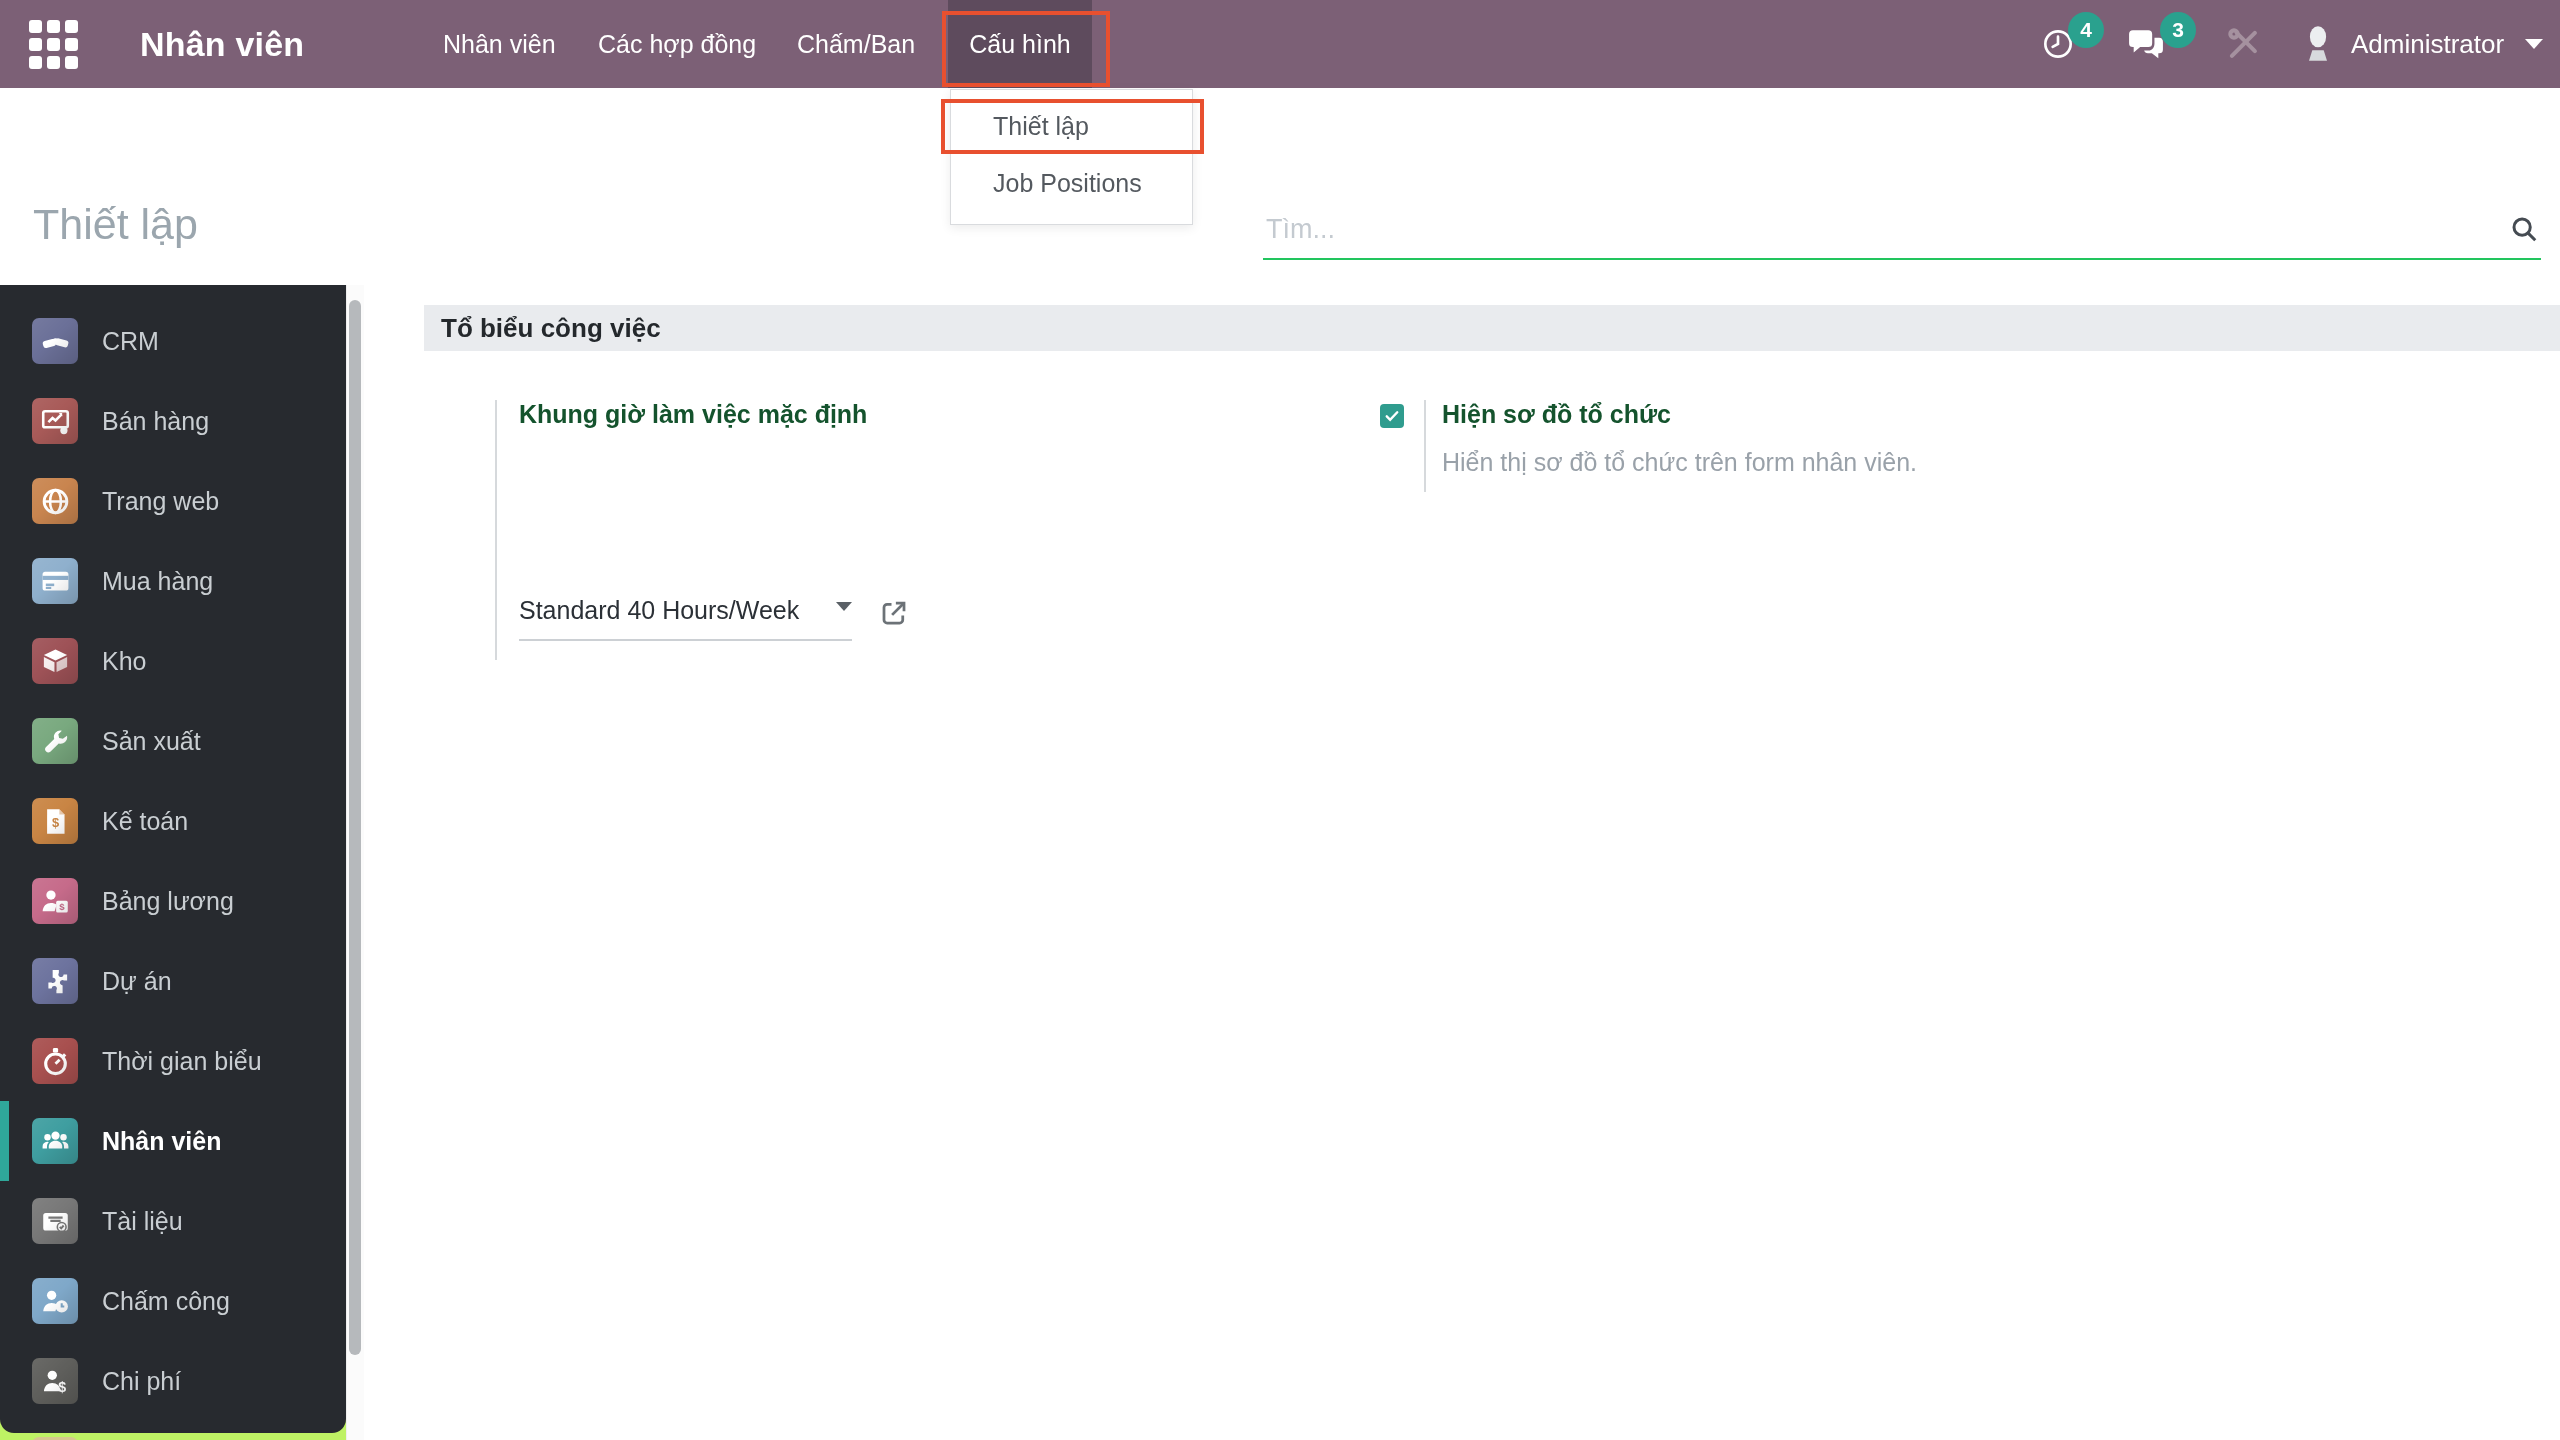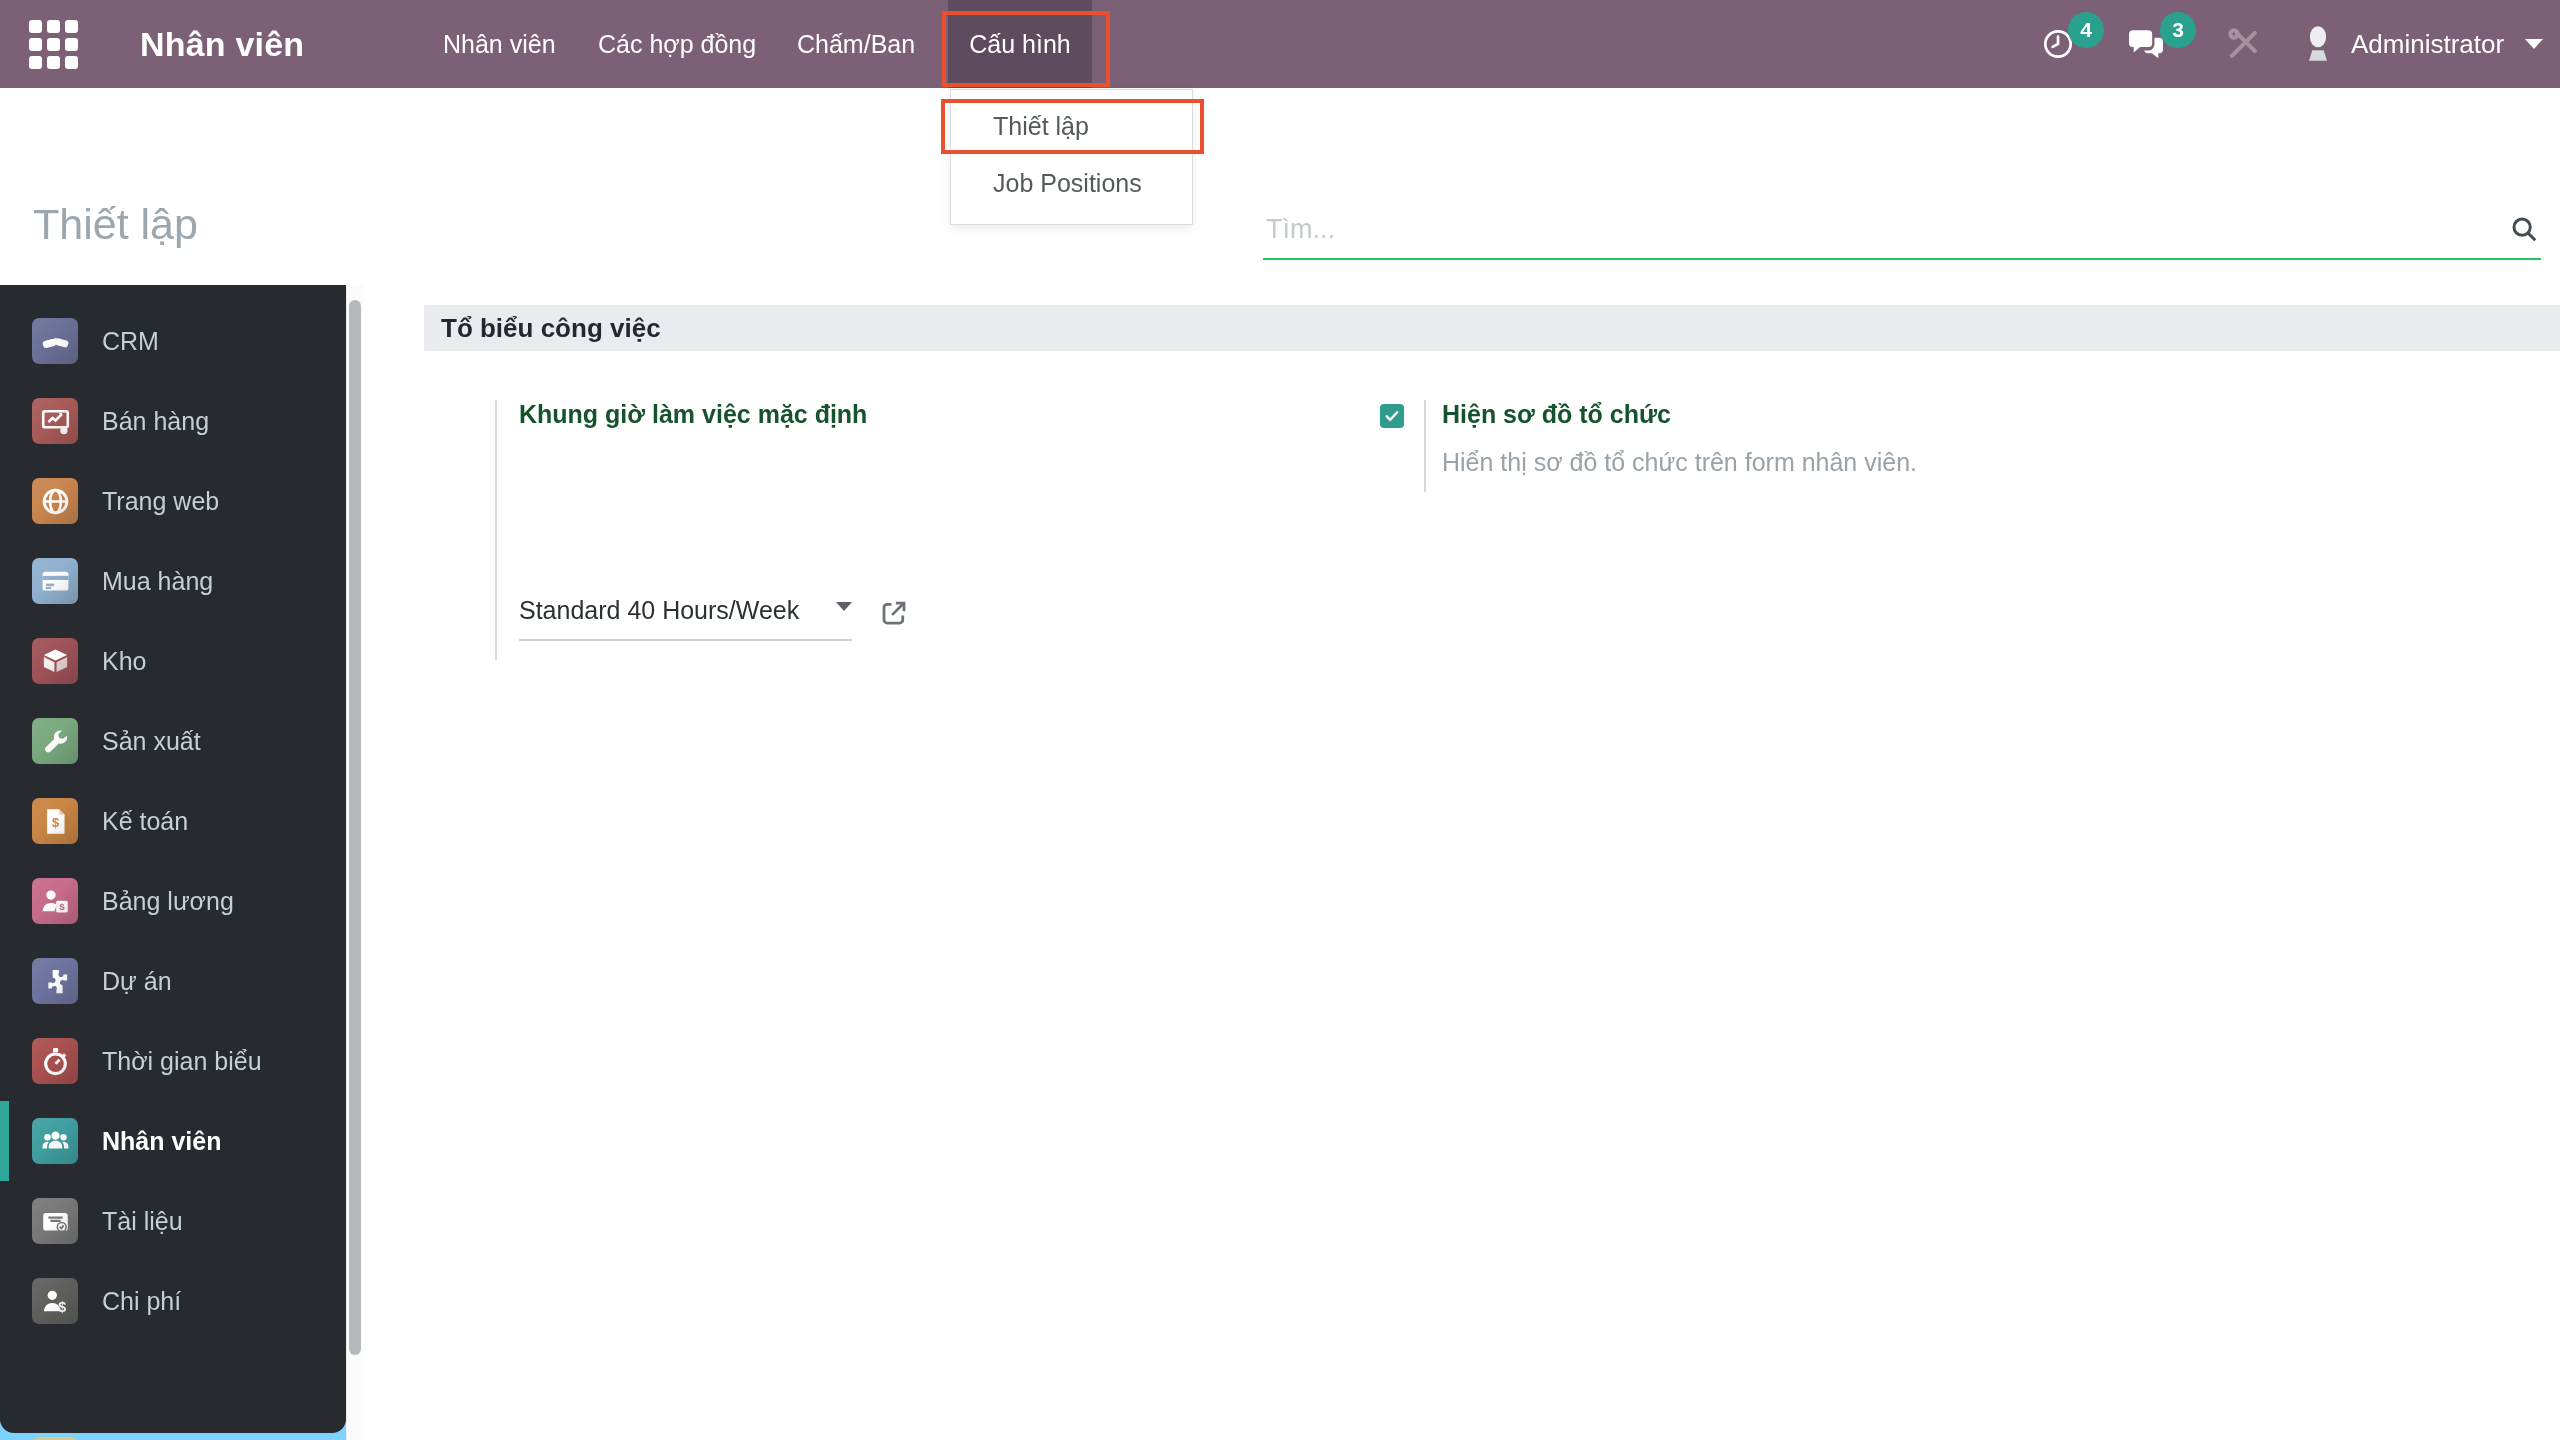--- a/index.html
+++ b/index.html
@@ -48,21 +48,21 @@
   .search-icon{position:absolute;right:2px;top:8px;}
   
   .dropdown{position:absolute;left:950px;top:89px;width:241px;background:#fff;border:1px solid #d9dbde;
     box-shadow:0 3px 10px rgba(0,0,0,.08);z-index:30;padding:8px 0 12px 0;}
   .dropdown-item{font-size:25px;color:#54595f;padding:14px 0 14px 42px;cursor:pointer;white-space:nowrap;}
   
   .annotation{position:absolute;border:4px solid #e8502f;box-sizing:border-box;z-index:60;pointer-events:none;}
   .anno-1{left:942px;top:11px;width:168px;height:76px;}
   .anno-2{left:941px;top:99px;width:263px;height:55px;}
   
-  .sidebar-wrap{position:absolute;left:0;top:285px;width:346px;bottom:0;background:#7dd3fc;}
+  .sidebar-wrap{position:absolute;left:0;top:285px;width:346px;bottom:0;background:#bef264;}
   .sidebar-panel{position:absolute;left:0;top:0;width:346px;height:1148px;background:#272a2f;
     border-radius:0 0 14px 14px;overflow:hidden;}
   .sidebar-list{position:absolute;left:0;top:16px;width:346px;}
   .side-item{position:relative;height:80px;display:flex;align-items:center;padding-left:32px;cursor:pointer;}
   .side-item .app-icon{width:46px;height:46px;border-radius:7px;position:relative;flex:0 0 46px;
     display:flex;align-items:center;justify-content:center;}
   .side-item .app-icon::after{content:"";position:absolute;inset:0;border-radius:7px;
     background:linear-gradient(135deg,rgba(255,255,255,.07) 0%,rgba(255,255,255,0) 45%,rgba(0,0,0,.16) 100%);}
   .side-label{margin-left:24px;font-size:25px;color:#c9ced2;white-space:nowrap;}
   .side-item.active .side-label{color:#ffffff;font-weight:bold;}
@@ -311,20 +311,31 @@
               <rect x="2.5" y="5.5" width="19" height="13.5" rx="2"></rect>
               <path d="M6.5 9h11M8 11.5h8" stroke="#787878" stroke-width="1.7" fill="none"></path>
               <circle cx="16.8" cy="16.2" r="3.4"></circle>
               <circle cx="16.8" cy="16.2" r="3.4" fill="none" stroke="#787878" stroke-width="1.2"></circle>
               <path d="M15.3 16.2l1.1 1.1 1.9-2.2" stroke="#787878" stroke-width="1.5" fill="none"></path>
             </svg>
           </span>
     <span class="side-label">Tài liệu</span>
   </div>
 
+  <div class="side-item">
+    <span class="app-icon" style="background: rgb(127, 168, 201);">
+            <svg viewBox="0 0 24 24" width="31" height="31" fill="#fff">
+              <circle cx="9" cy="7.2" r="3.6"></circle>
+              <path d="M2.5 19.5c.4-4.2 3-6.4 6.5-6.4 1.9 0 3.4.6 4.5 1.7l-1.6 4.7z"></path>
+              <circle cx="16.8" cy="15.8" r="4.8"></circle>
+              <path d="M16.8 13.4v2.4h2" stroke="#7fa8c9" stroke-width="1.6" fill="none"></path>
+            </svg>
+          </span>
+    <span class="side-label">Chấm công</span>
+  </div>
 
   <div class="side-item">
     <span class="app-icon" style="background: rgb(95, 95, 92);">
             <svg viewBox="0 0 24 24" width="31" height="31" fill="#fff">
               <circle cx="9.5" cy="7.2" r="3.6"></circle>
               <path d="M3 19.5c.4-4.2 3-6.4 6.5-6.4s6.1 2.2 6.5 6.4z"></path>
               <text x="17.2" y="20" font-size="11" font-weight="bold" text-anchor="middle" fill="#fff">$</text>
             </svg>
           </span>
     <span class="side-label">Chi phí</span>

